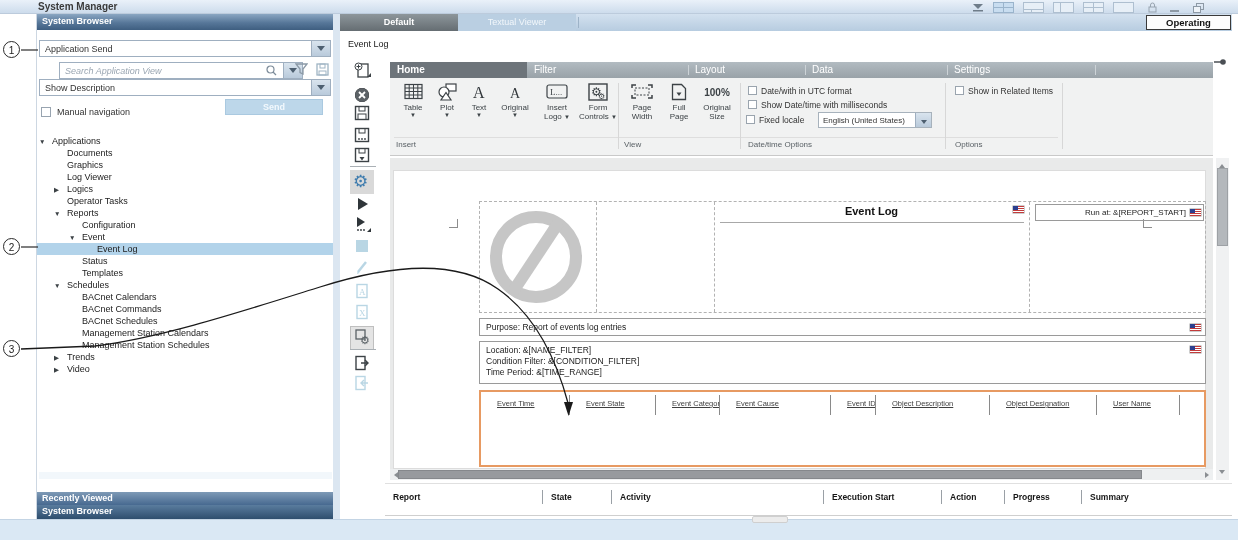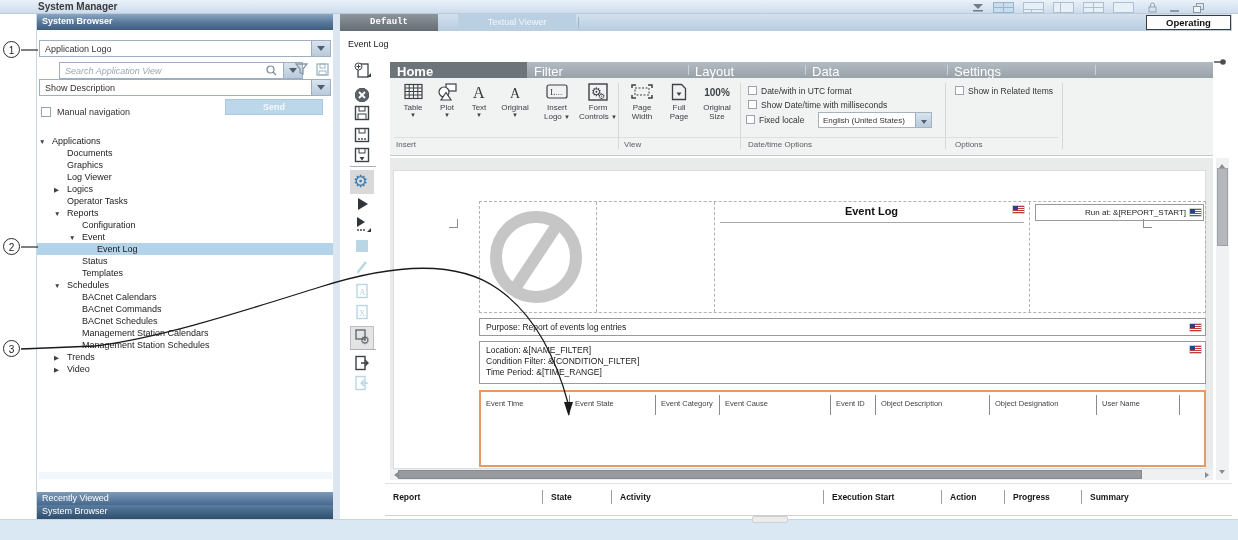--- a/index.html
+++ b/index.html
@@ -27,48 +27,48 @@
   .side-ico{position:absolute;top:49px;}
   .cbsq{display:inline-block;width:10px;height:10px;background:#fff;border:1px solid #98a4b0;vertical-align:-2px;}
   .navlbl{font-size:9px;color:#333;margin-left:6px;}
   .sendbtn{position:absolute;left:188px;top:85px;width:98px;height:16px;background:#bdd7ea;border:1px solid #aac9e0;
     color:#f3f9fd;font-size:9px;font-weight:bold;text-align:center;padding-top:2px;}
   .tree{position:absolute;left:0;top:121px;width:297px;}
   .tree-row{height:12px;line-height:12px;white-space:nowrap;font-size:9px;color:#222;}
   .tree-row.selected{background:#b2d3ea;}
   .expander{display:inline-block;width:13px;font-size:6.5px;color:#3c4246;}
   .sb-hscroll{position:absolute;left:2px;top:458px;width:293px;height:7px;background:#f2f7fb;}
-  .sb-bar{position:absolute;left:0;width:297px;height:13px;color:#fff;font-size:9px;font-weight:normal;padding:1px 0 0 5px;}
+  .sb-bar{position:absolute;left:0;width:297px;height:13px;color:#fff;font-size:9px;font-weight:bold;padding:1px 0 0 5px;}
   .sb-bar.recent{top:478px;background:linear-gradient(#7e9ab6,#476documents990 0%,#476990);background:linear-gradient(#7e9ab6,#476990);}
   .sb-bar.sysb{top:491px;height:14px;background:linear-gradient(#5a7c9e,#2e4e6e);}
   .sb-vstrip{position:absolute;left:333px;top:14px;width:7px;height:505px;background:#dbe6f1;}
 
   
   .main{position:absolute;left:340px;top:14px;width:892px;height:505px;background:#fff;}
   .tabstrip{position:absolute;left:0;top:0;width:892px;height:17px;background:linear-gradient(#d3e1ef,#b7cce0);}
   .tab{position:absolute;top:0;height:17px;font-size:9px;padding-top:3px;text-align:center;}
-  .tab.active{left:0;width:98px;background:linear-gradient(#8d969b,#656d72);color:#fff;font-weight:bold;font-family:Liberation Mono, monospace;}
+  .tab.active{left:0;width:118px;background:linear-gradient(#8d969b,#656d72);color:#fff;font-weight:bold;}
   .tab.inactive{left:118px;width:118px;background:#bacfe2;color:#f2f7fb;}
   .tabsep{position:absolute;left:238px;top:3px;width:1px;height:11px;background:#9db3c8;}
   .operating{position:absolute;left:806px;top:1px;width:85px;height:15px;background:#fdfdfd;border:1px solid #3a3a3a;
     font-size:9.5px;font-weight:bold;color:#111;text-align:center;padding-top:1px;}
   .crumbrow{position:absolute;left:0;top:17px;width:892px;height:27px;background:#fff;}
   .crumbrow .lbl{position:absolute;left:8px;top:8px;font-size:9px;color:#222;}
 
   
   .vtoolbar{position:absolute;left:0;top:44px;width:48px;height:461px;background:#fff;}
   .ti{position:absolute;left:14px;width:18px;height:18px;}
   .ti-box{position:absolute;left:10px;width:24px;height:24px;background:#d9d9d9;}
   .ti-box.lt{background:#e4e4e4;border:1px solid #bfbfbf;}
   .tsep{position:absolute;left:10px;width:26px;height:1px;background:#aab0b5;}
 
   
   .ribbon{position:absolute;left:50px;top:48px;width:823px;height:94px;}
   .rtabs{position:absolute;left:0;top:0;width:823px;height:16px;background:linear-gradient(#b2bbc1,#99a2a8);}
-  .rtab{position:absolute;top:0;height:16px;color:#fff;font-size:13px;padding:2px 0 0 7px;}
+  .rtab{position:absolute;top:0;height:16px;color:#fff;font-size:10px;padding:2px 0 0 7px;}
   .rtab.active{background:#6d747a;font-weight:bold;}
   .rtabsep{position:absolute;top:3px;width:1px;height:10px;background:#cdd3d7;}
   .rbody{position:absolute;left:0;top:16px;width:823px;height:78px;background:#f1f2f2;border-bottom:1px solid #c9c9c9;}
   .gdiv{position:absolute;top:5px;width:1px;height:66px;background:#d7d7d7;}
   .grpline{position:absolute;left:4px;top:59px;width:664px;height:1px;background:#dedede;}
   .grplbl{position:absolute;top:62px;font-size:8px;color:#5a6166;}
   .rb-btn{position:absolute;top:3px;height:56px;text-align:center;}
   .rb-ic{display:block;height:22px;padding-top:2px;}
   .rb-lbl{display:block;font-size:8px;color:#3c4246;line-height:9px;}
   .rb-arrow{display:block;font-size:6px;color:#3c4246;line-height:7px;}
@@ -89,21 +89,21 @@
   .band-div{position:absolute;top:0;width:1px;height:110px;border-left:1px dashed #b2b2b2;}
   .rpt-title{position:absolute;left:234px;top:3px;width:315px;text-align:center;font-size:11px;font-weight:bold;color:#111;}
   .title-underline{position:absolute;left:240px;top:20px;width:304px;height:1px;background:#a8a8a8;}
   .runbox{position:absolute;left:555px;top:2px;width:169px;height:17px;border:1px solid #9a9a9a;}
   .runbox .t{position:absolute;right:17px;top:3px;font-size:8px;color:#222;}
   .flag{position:absolute;width:11px;height:7px;background:repeating-linear-gradient(#c23b3b 0 1px,#fff 1px 2px);box-shadow:0 0 0 0.5px #9a9a9a;}
   .flag:before{content:"";position:absolute;left:0;top:0;width:5px;height:4px;background:#2b3f8f;}
   .pbox{position:absolute;left:85px;width:727px;border:1px solid #9a9a9a;}
   .pbox .t{position:absolute;left:6px;font-size:8.5px;color:#222;line-height:11.5px;}
   .evtable{position:absolute;left:85px;top:219px;width:727px;height:77px;border:2px solid #e79a62;background:#fff;display:flex;align-items:flex-start;}
-  .evcol{height:20px;border-right:1px solid #8a8a8a;margin-top:3px;font-size:7.5px;color:#3f3f3f;padding:4px 0 0 5px;white-space:nowrap;overflow:hidden;}
+  .evcol{height:20px;border-right:1px solid #8a8a8a;margin-top:3px;font-size:7.5px;color:#3f3f3f;padding:4px 0 0 16px;white-space:nowrap;overflow:hidden;text-decoration:underline;}
   .vscroll{position:absolute;left:876px;top:144px;width:13px;height:322px;background:#f0f1f2;}
   .vthumb{position:absolute;left:1px;top:10px;width:11px;height:78px;background:#b4b8bc;border:1px solid #9da1a5;}
   .arr{width:0;height:0;position:absolute;}
   .hscroll{position:absolute;left:0;top:311px;width:823px;height:11px;background:#eef0f1;}
   .hthumb{position:absolute;left:8px;top:1px;width:744px;height:9px;background:#979a9e;border:1px solid #85888c;}
 
   
   .btable{position:absolute;left:45px;top:469px;width:847px;height:33px;background:#fff;border-top:1px solid #e0e0e0;border-bottom:1px solid #cfcfcf;display:flex;}
   .bcol{font-size:8.5px;font-weight:bold;color:#161616;padding:8px 0 0 8px;white-space:nowrap;overflow:hidden;}
   .bcol + .bcol{border-left:1px solid #9aa0a6;height:14px;margin-top:6px;padding-top:2px;}
@@ -165,21 +165,21 @@
           <rect x="3.5" y="0.5" width="7" height="6" fill="none" stroke="#8d99a5"></rect>
           <rect x="0.5" y="3.5" width="7" height="6" fill="#eef3f8" stroke="#8d99a5"></rect>
         </svg>
     </div>
   </div>
 
   <div class="sidebar">
     <div class="sb-header">System Browser</div>
 
     <div class="combo" style="left:2px;top:26px;width:292px;">
-      <span class="ctext">Application Logo</span>
+      <span class="ctext">Application Send</span>
       <span class="combo-btn"></span>
     </div>
 
     <div class="searchbox">
       <span class="ph">Search Application View</span>
       <svg width="11" height="11" style="position:absolute;right:25px;top:2px;">
           <circle cx="4.5" cy="4.5" r="3.5" fill="none" stroke="#7d8c9a" stroke-width="1.2"></circle>
           <line x1="7" y1="7" x2="10" y2="10" stroke="#7d8c9a" stroke-width="1.2"></line>
         </svg>
       <span class="combo-btn"></span>

